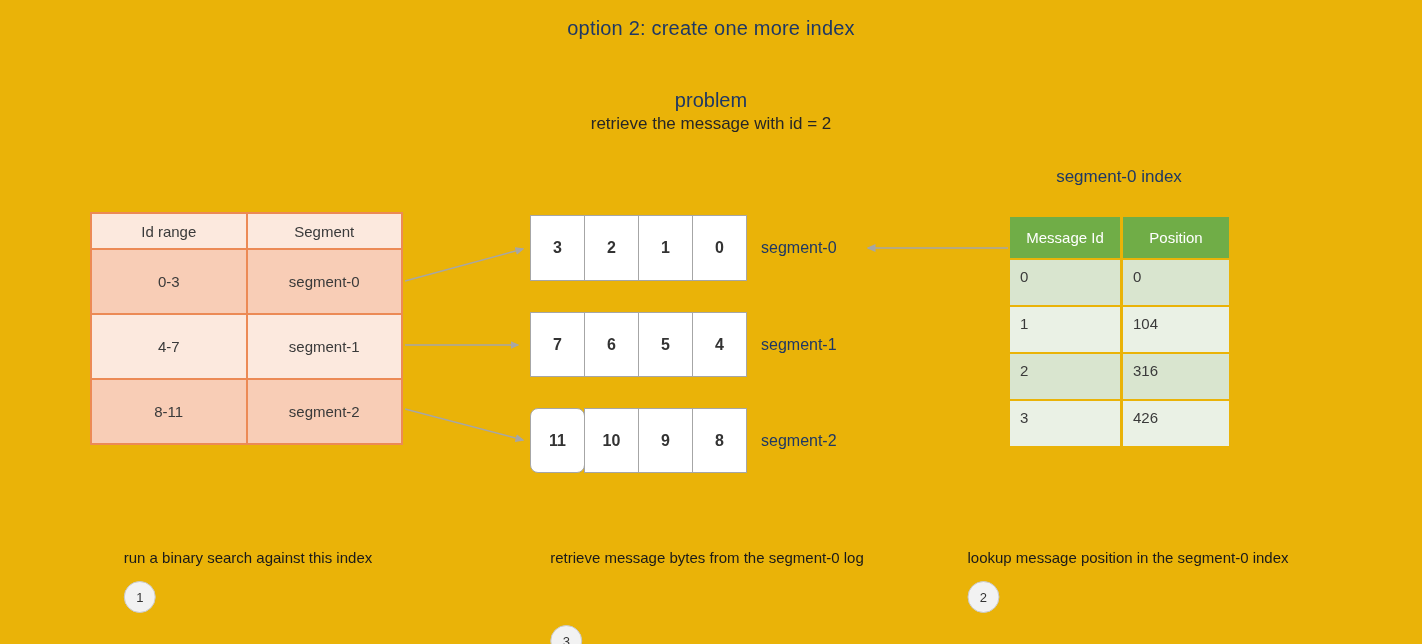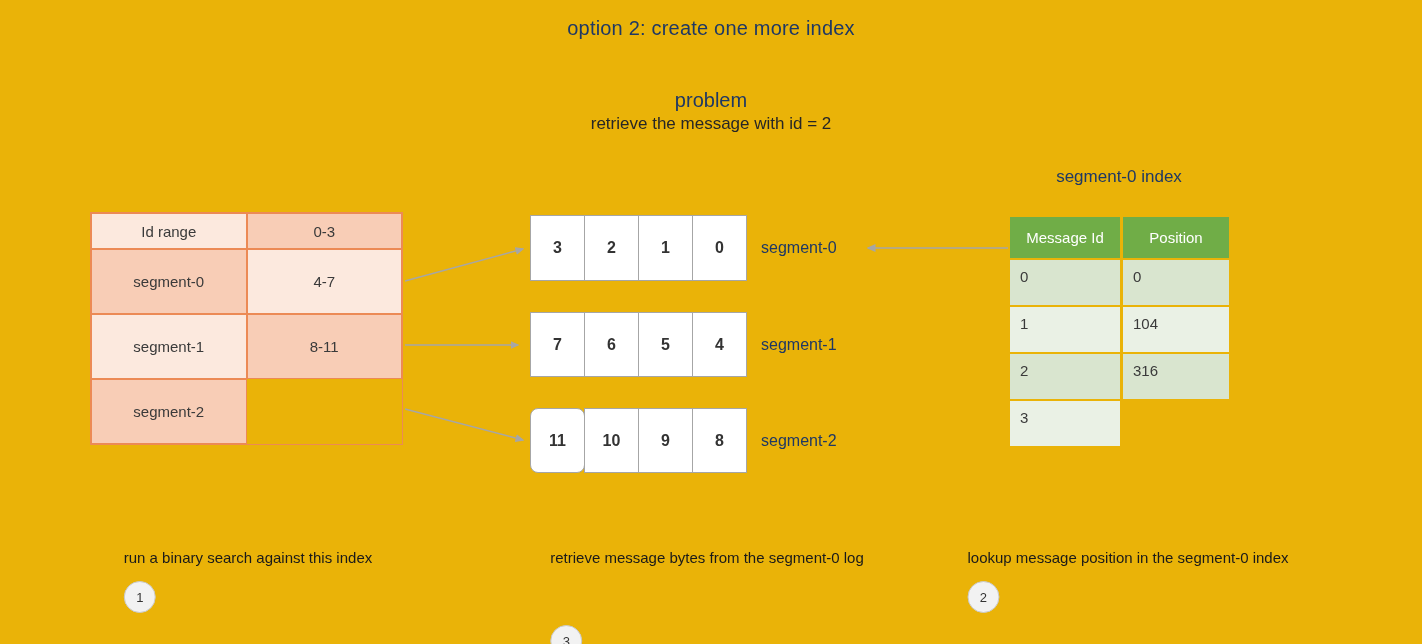--- a/index.html
+++ b/index.html
@@ -72,20 +72,21 @@
   <div class="title">option 2: create one more index</div>
 
   <div class="problem">
     <div class="problem-h">problem</div>
     <div class="problem-t">retrieve the message with id = 2</div>
   </div>
 
   <div class="sec-heading id-heading">id range index</div>
   <div class="orange-table">
     <div class="o-cell o-head">Id range</div>
+    <div class="o-cell o-head">Segment</div>
     <div class="o-cell o-dark">0-3</div>
     <div class="o-cell o-dark">segment-0</div>
     <div class="o-cell o-light">4-7</div>
     <div class="o-cell o-light">segment-1</div>
     <div class="o-cell o-dark">8-11</div>
     <div class="o-cell o-dark">segment-2</div>
   </div>
 
   <div class="seg-row" style="top:215px;">
     <div class="seg-cells">
@@ -121,20 +122,21 @@
   <div class="green-table">
     <div class="g-cell g-head">Message Id</div>
     <div class="g-cell g-head">Position</div>
     <div class="g-cell g-dark">0</div>
     <div class="g-cell g-dark">0</div>
     <div class="g-cell g-light">1</div>
     <div class="g-cell g-light">104</div>
     <div class="g-cell g-dark">2</div>
     <div class="g-cell g-dark">316</div>
     <div class="g-cell g-light">3</div>
+    <div class="g-cell g-light">426</div>
   </div>
 
   <svg class="arrows" width="1422" height="644" viewBox="0 0 1422 644">
     <defs>
       <marker id="ah" markerWidth="9" markerHeight="8" refX="7.5" refY="4" orient="auto" markerUnits="userSpaceOnUse">
         <path d="M0,0 L9,4 L0,8 z" fill="#A6A6A6"></path>
       </marker>
     </defs>
     <line x1="405" y1="281" x2="523" y2="249" stroke="#A6A6A6" stroke-width="1.4" marker-end="url(#ah)"></line>
     <line x1="405" y1="345" x2="518" y2="345" stroke="#A6A6A6" stroke-width="1.4" marker-end="url(#ah)"></line>

